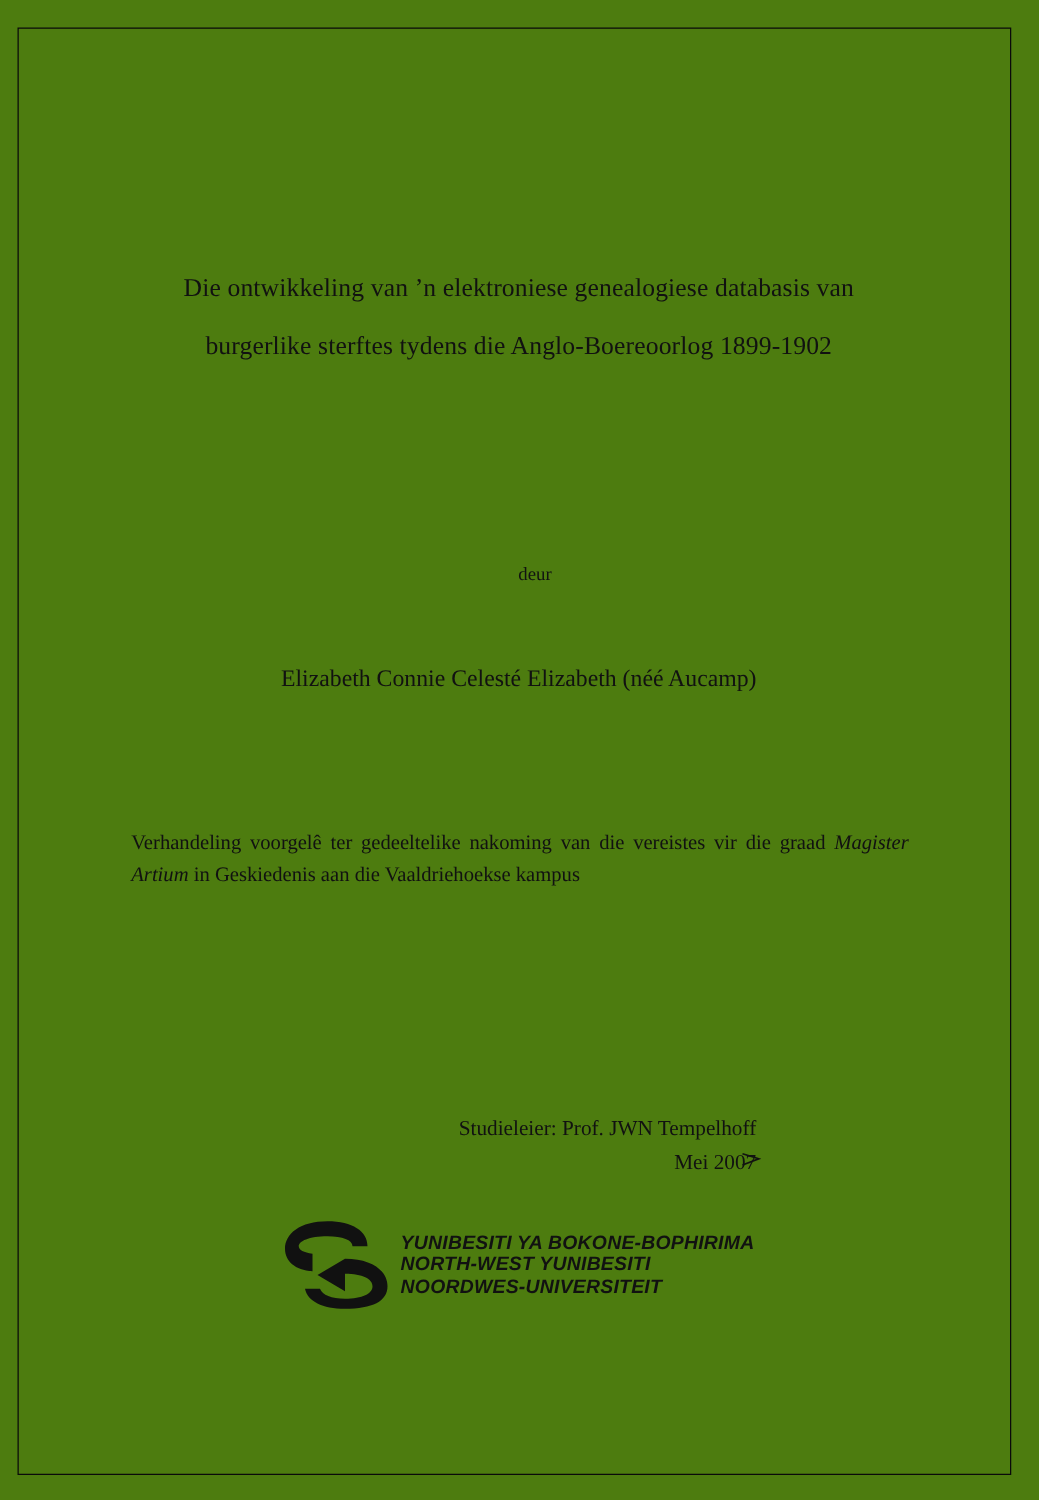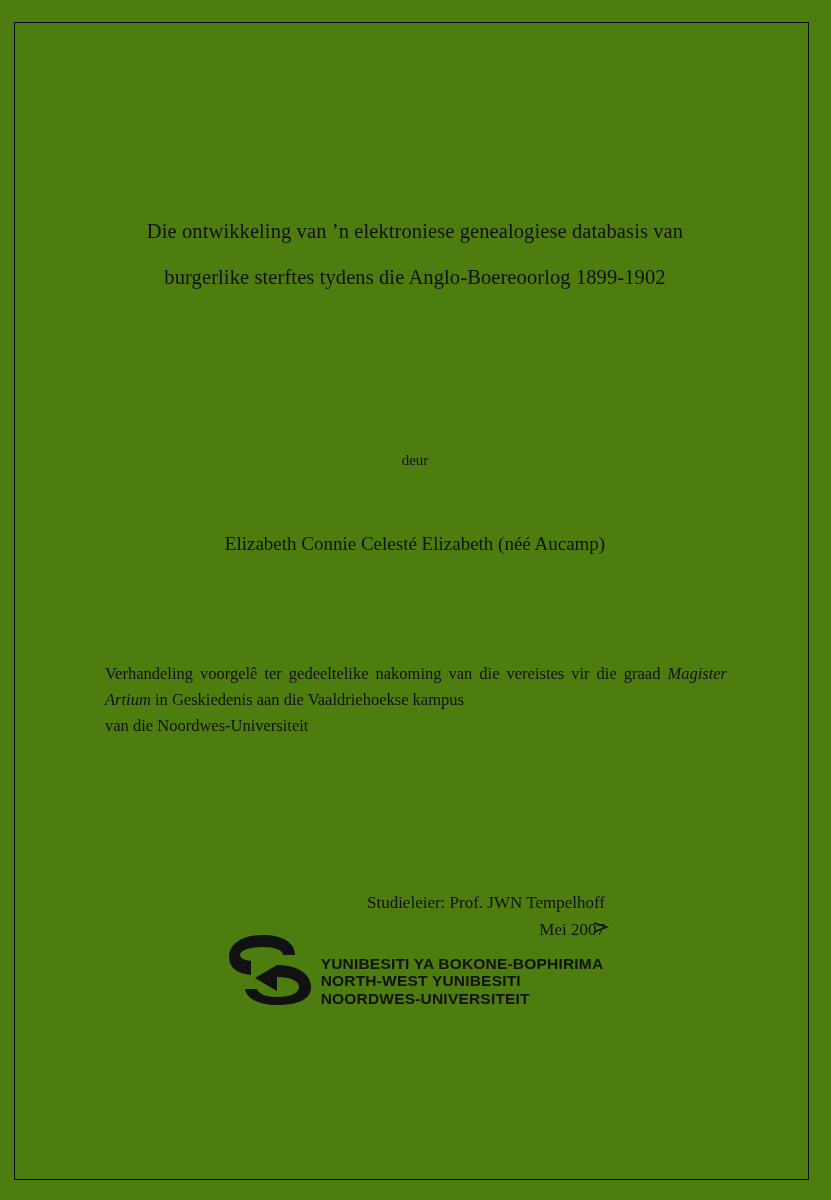--- a/index.html
+++ b/index.html
@@ -50,21 +50,21 @@
     line-height: 46px;
     letter-spacing: 0.1px;
   }
   .title-line {
     display: block;
     white-space: nowrap;
   }
   .deur {
     position: absolute;
     top: 430px;
-    left: 0;
+    left: 13px;
     width: 630px;
     text-align: center;
     font-size: 15px;
     font-family: Liberation Serif, serif;
   }
   .author {
     position: absolute;
     top: 511px;
     left: 0;
     width: 630px;
@@ -101,26 +101,27 @@
   }
   .date .strike {
     position: absolute;
     right: -4px;
     top: 6px;
     width: 16px;
     height: 11px;
   }
   .logo-wrap {
     position: absolute;
-    top: 911px;
+    top: 953px;
     left: 0;
     width: 630px;
     display: flex;
-    align-items: flex-end;
+    align-items: center;
     justify-content: center;
+    font-style: italic;
   }
   .logo-mark {
     width: 86px;
     height: 74px;
     margin-right: 8px;
     flex: none;
   }
   .logo-text {
     font-family: "Liberation Sans", sans-serif;
     font-size: 15.5px;
@@ -149,21 +150,20 @@
       <span class="title-line">burgerlike sterftes tydens die Anglo-Boereoorlog 1899-1902</span>
     </div>
 
     <div class="deur">deur</div>
 
     <div class="author">Elizabeth Connie Celesté Elizabeth (néé Aucamp)</div>
 
     <div class="statement">
       <span>Verhandeling voorgelê ter gedeeltelike nakoming van die vereistes vir die</span>
       <span>graad </span><em>Magister Artium</em><span> in Geskiedenis aan die Vaaldriehoekse kampus</span>
-      <div class="last-line">van die Noordwes-Universiteit</div>
     </div>
 
     <div class="supervisor">
       <div>Studieleier: Prof. JWN Tempelhoff</div>
       <div class="date">
         <span>Mei 2007</span>
         <svg class="strike" viewBox="0 0 16 11">
           <path d="M1 1 L14 5 L1 10" stroke="#111111" stroke-width="1.4" fill="none"></path>
         </svg>
       </div>

